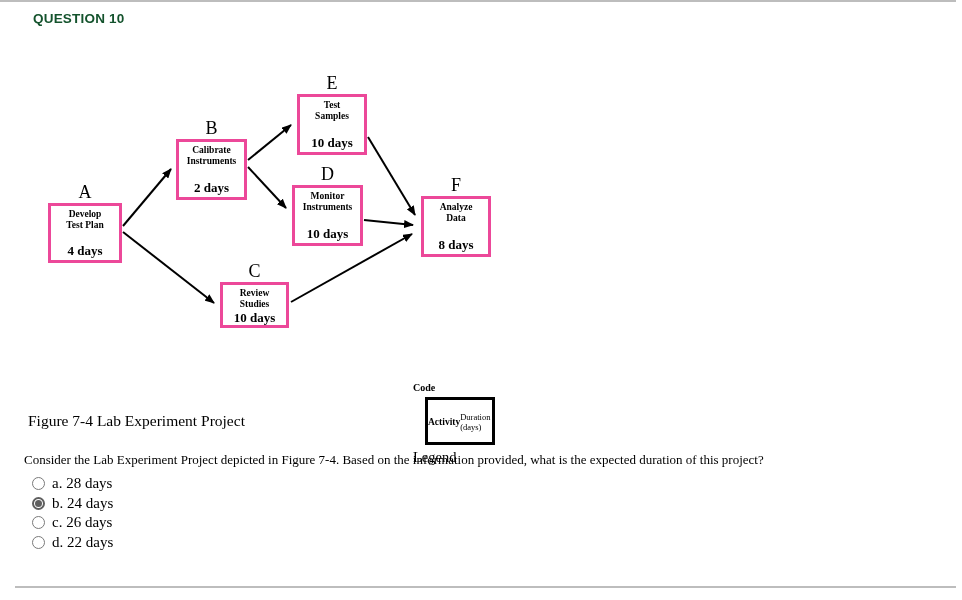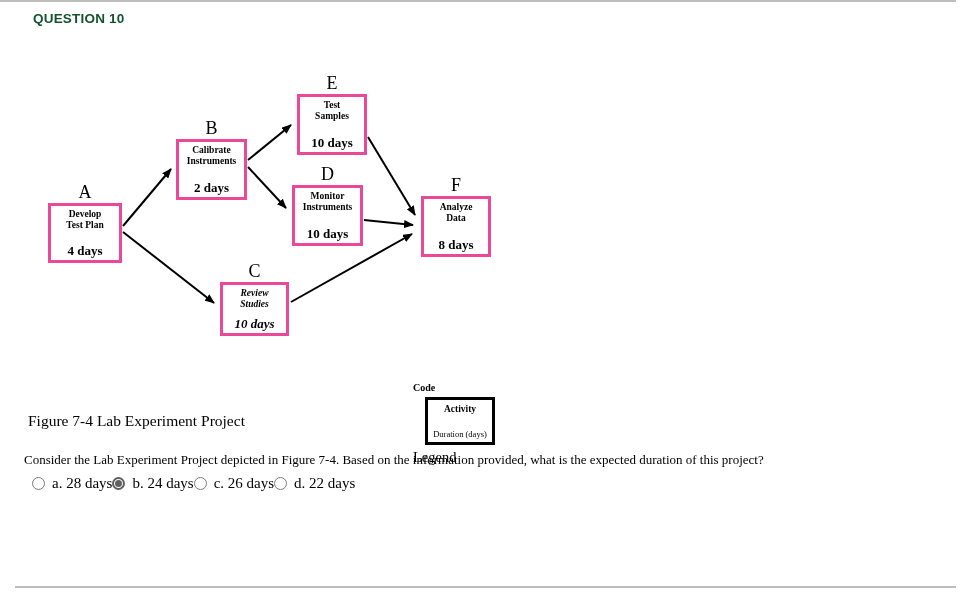--- a/index.html
+++ b/index.html
@@ -15,28 +15,28 @@
   .node{position:absolute;text-align:center;}
   .node-letter{height:22px;font-size:18px;line-height:22px;}
   .node-box{background:#fff;border:3px solid #ec4899;box-sizing:border-box;
             display:flex;flex-direction:column;justify-content:space-between;
             align-items:center;padding:3px 1px 2px;}
   .node-name{font-weight:bold;font-size:9.5px;line-height:1.2;}
   .node-duration{font-weight:bold;font-size:13px;line-height:1;margin-bottom:1px;}
   .legend{position:absolute;left:413px;top:321px;width:94px;text-align:left;}
   .legend-code{font-weight:bold;font-size:10px;line-height:14px;}
   .legend-box{width:70px;height:48px;border:3px solid #000;box-sizing:border-box;
-              margin:2px auto 0;display:flex;flex-direction:column;
+              margin:2px auto 0;display:flex;
               justify-content:space-between;align-items:center;padding:4px 0 3px;}
   .legend-activity{font-weight:bold;font-size:9.5px;}
   .legend-duration{font-size:8.5px;}
   .legend-caption{font-size:14.5px;margin-top:4px;}
   .figure-caption{left:28px;top:412px;font-size:15.5px;}
   .question-text{left:24px;top:452px;font-size:13px;width:920px;}
-  .options{left:32px;top:474px;display:flex;flex-direction:row;font-family:Liberation Serif, serif;}
+  .options{left:32px;top:474px;display:flex;flex-direction:column;font-family:Liberation Serif, serif;}
   .option{display:flex;align-items:center;height:19.6px;cursor:default;}
   .radio{width:13px;height:13px;border:1px solid #7a7a7a;border-radius:50%;
          box-sizing:border-box;background:#fff;display:flex;align-items:center;
          justify-content:center;flex:0 0 auto;}
   .radio[data-checked="true"]{border:2px solid #5f5f5f;}
   .radio .dot{width:7px;height:7px;border-radius:50%;background:#5f5f5f;display:none;}
   .radio[data-checked="true"] .dot{display:block;}
   .option-label{font-size:15px;margin-left:7px;line-height:1;}
 </style>
 </head>
@@ -111,21 +111,21 @@
       <div class="node-name">
         <div>Analyze</div>
         <div>Data</div>
       </div>
       <div class="node-duration">8 days</div>
     </div>
   </div>
 
   <div class="node" style="left:220px;top:200px;width:69px;">
     <div class="node-letter">C</div>
-    <div class="node-box" style="height:54px;font-style:italic;">
+    <div class="node-box" style="height:46px;">
       <div class="node-name">
         <div>Review</div>
         <div>Studies</div>
       </div>
       <div class="node-duration">10 days</div>
     </div>
   </div>
 
   <div class="legend">
     <div class="legend-code">Code</div>

